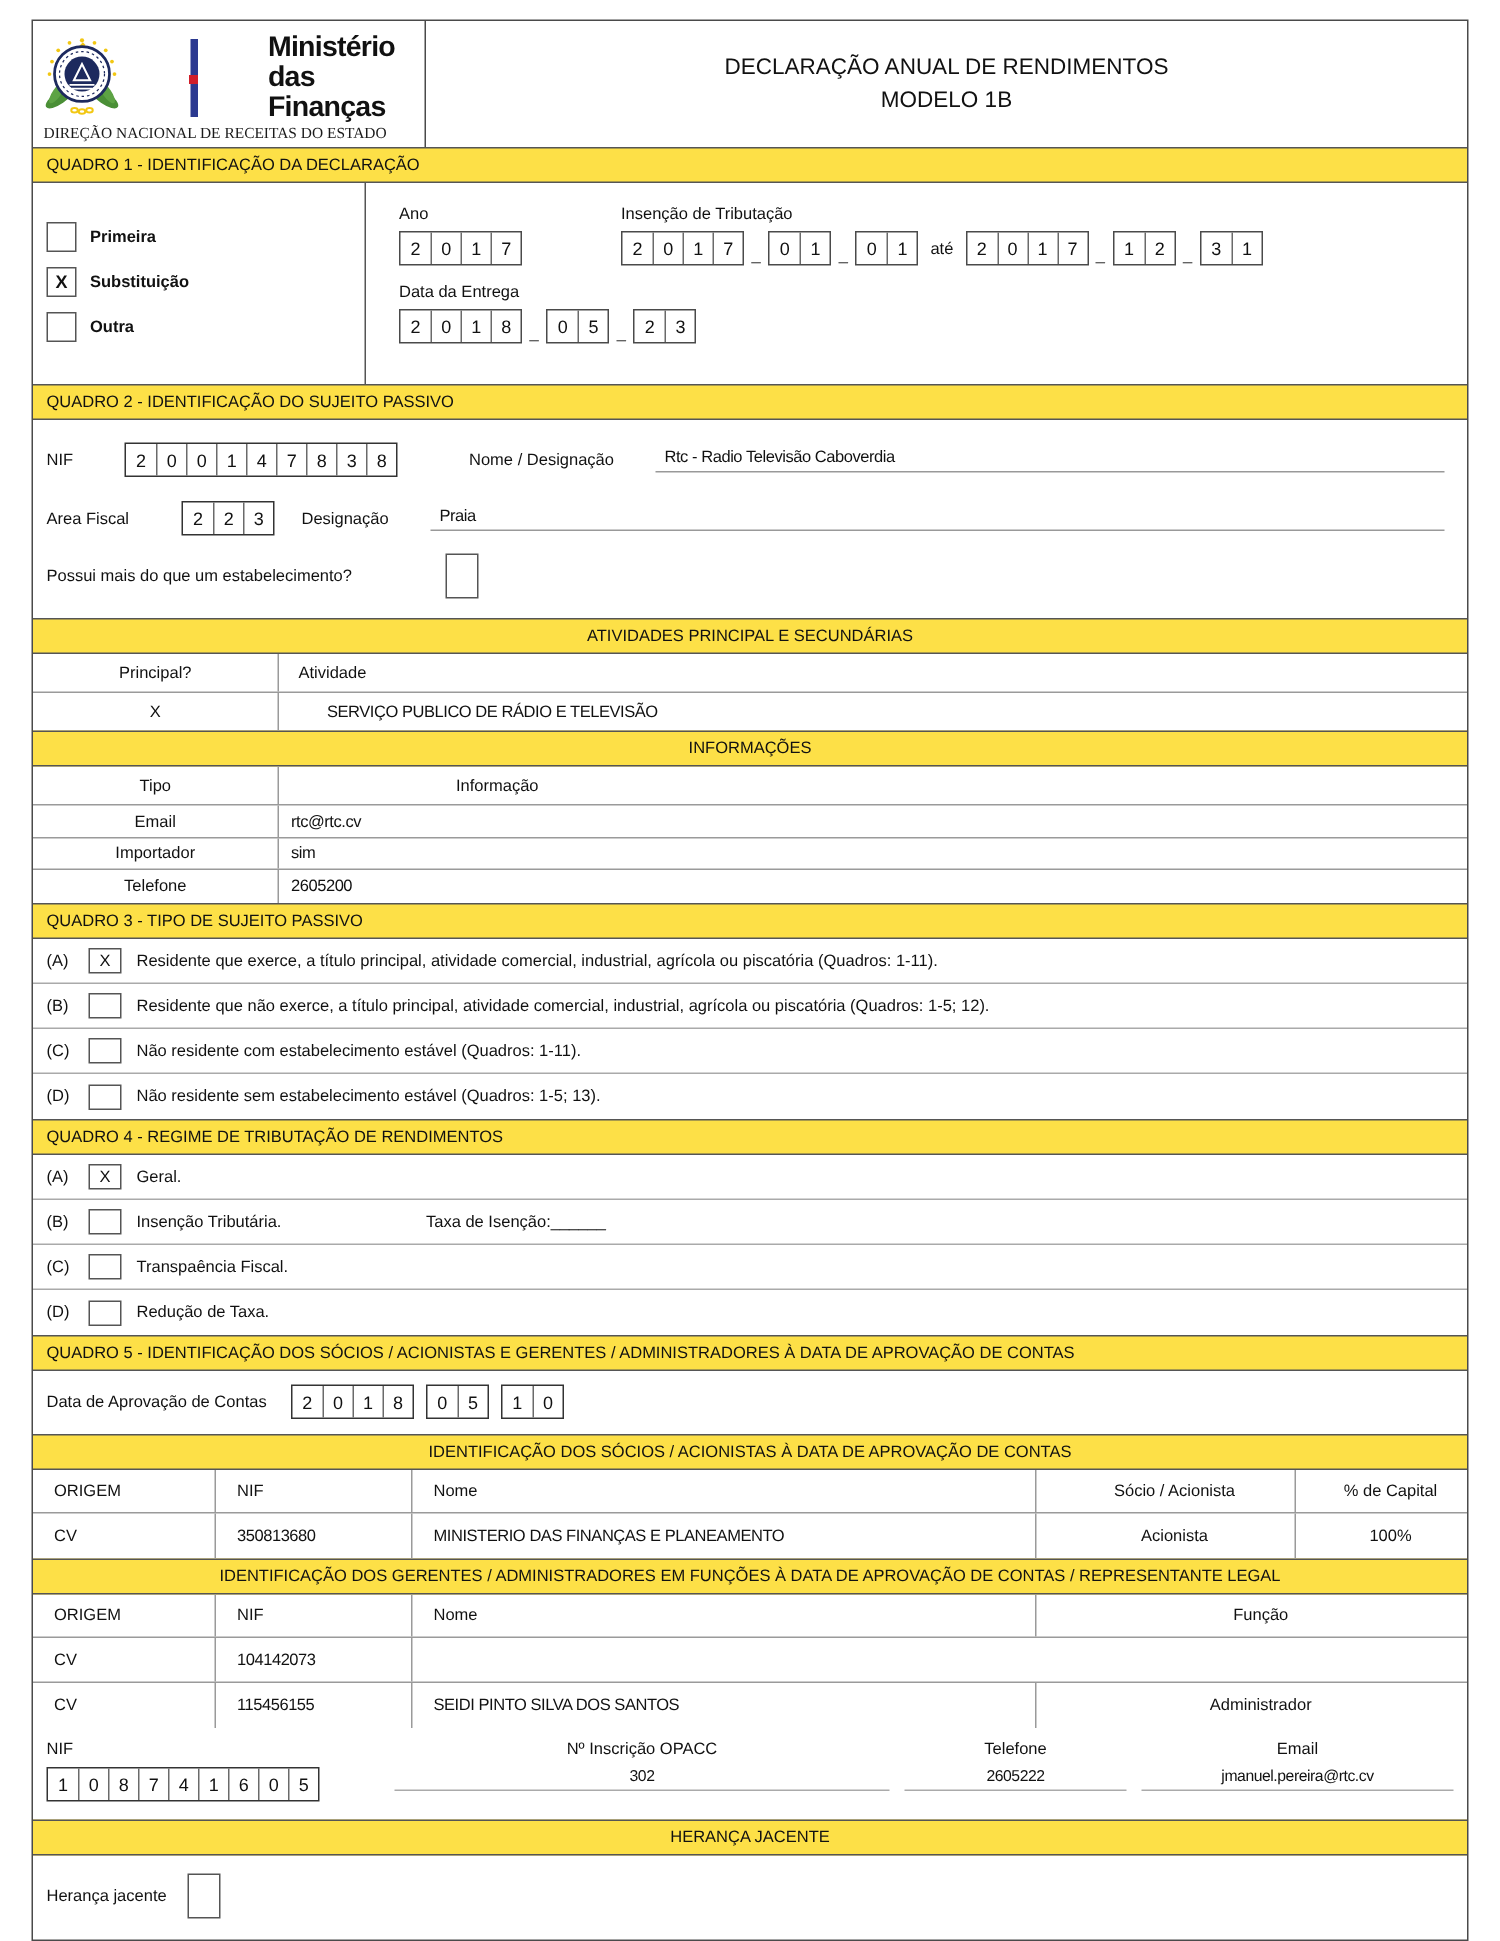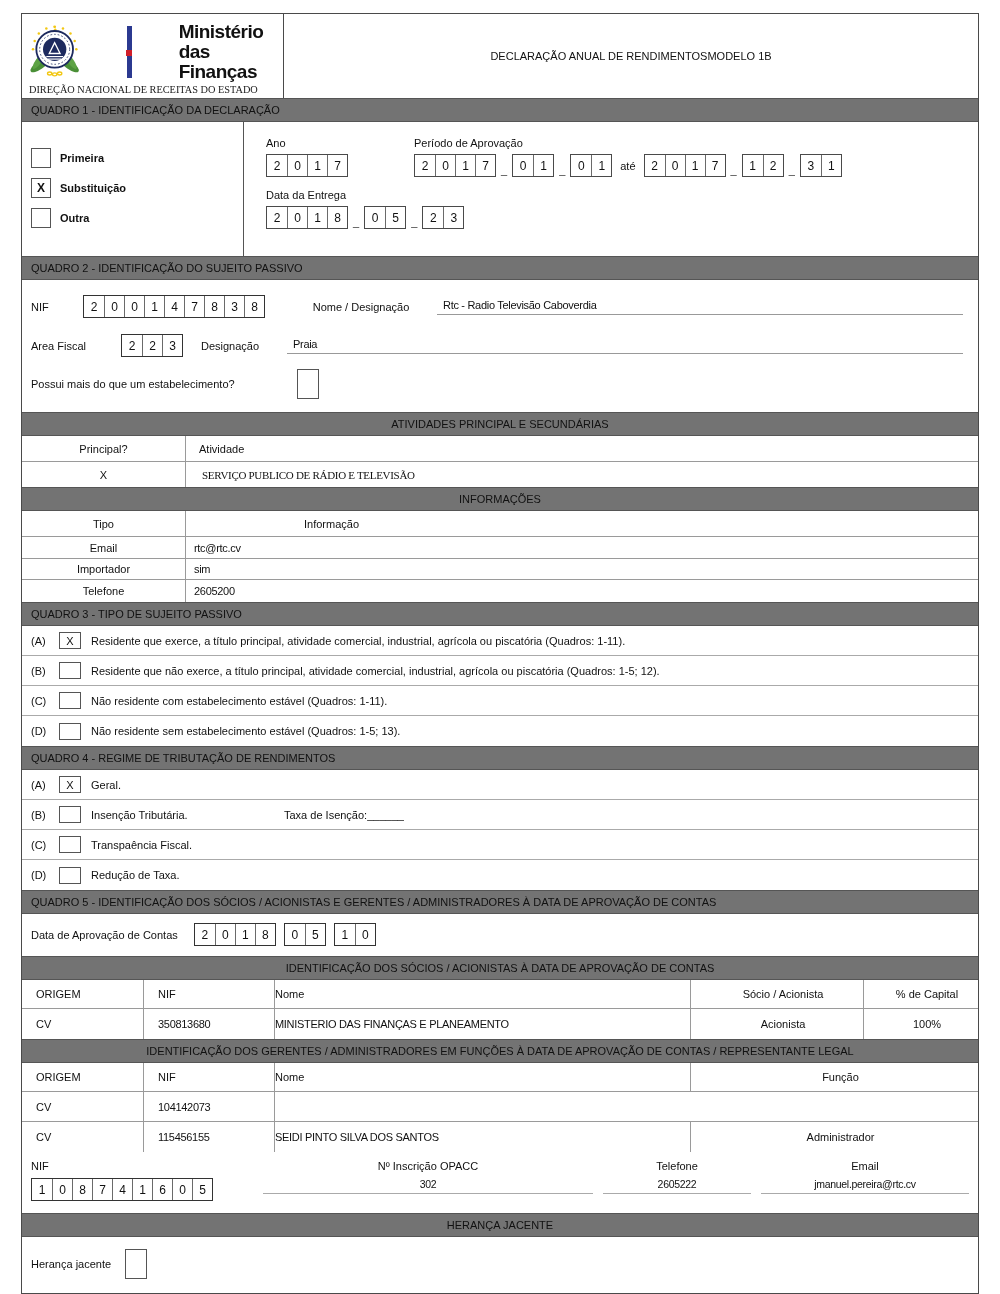--- a/index.html
+++ b/index.html
@@ -7,24 +7,24 @@
   .page { width:958px; margin:13px auto; border:1px solid #4a4a4a; background:#fff; font-size:11px; }
 
   
   .hdr { display:flex; height:84px; }
   .logo-cell { width:262px; border-right:1px solid #4a4a4a; position:relative; padding:5px 6px; }
   .logo-top { display:flex; align-items:center;gap:40px; }
   .vbar { width:5px; height:52px; background:#2b3990; margin:2px 7px 0 6px; position:relative; }
   .vbar .reddot { position:absolute; left:-1px; top:24px; width:6px; height:6px; background:#d01e2a; }
   .min-name { font-weight:bold; font-size:19px; line-height:1.05; letter-spacing:-0.5px; padding-top:2px; }
   .direcao { position:absolute; left:7px; bottom:3px; font-family:"Liberation Serif", serif; font-size:10.3px; color:#1a1a1a; white-space:nowrap; }
-  .title-cell { flex:1; display:flex; flex-direction:row; align-items:center; justify-content:center; font-size:11px; line-height:1.5; }
-
-  
-  .bar { background:#737373; border-top:1px solid #555; border-bottom:1px solid #555; padding:5px 9px; font-size:11px; }
+  .title-cell { flex:1; display:flex; flex-direction:column; align-items:center; justify-content:center; font-size:15px; line-height:1.5; }
+
+  
+  .bar { background:#fde047; border-top:1px solid #555; border-bottom:1px solid #555; padding:5px 9px; font-size:11px; }
   .bar.center { text-align:center; }
 
   
   .cb { width:20px; height:20px; border:1px solid #555; background:#fff; display:inline-flex; align-items:center; justify-content:center; font-size:12px; flex:none; }
   .cb-sm { width:22px; height:17px; font-size:11px; }
   .cb-tall { width:22px; height:30px; }
   .dgroup { display:inline-flex; border:1px solid #4a4a4a; background:#fff; flex:none; }
   .dgroup .d { width:20px; height:21px; display:inline-flex; align-items:center; justify-content:center; font-size:12px; border-left:1px solid #6a6a6a; }
   .dgroup .d:first-child { border-left:none; }
   .dgroup.strong { border-color:#333; }
@@ -64,21 +64,21 @@
   .opt:last-child { border-bottom:none; }
   .opt .key { width:28px; flex:none; }
   .opt .cb-sm { margin-right:10px; }
   .opt-extra { position:absolute; left:262px; }
 
   
   .aprov { display:flex; align-items:center; padding:9px 9px 10px; gap:8px; }
   .aprov .lbl { margin-right:8px; }
   .s-c1 { width:121px; flex:none; padding-left:14px; }
   .s-c2 { width:131px; flex:none; padding-left:14px; }
-  .s-c3 { flex:1; }
+  .s-c3 { flex:1; padding-left:14px; }
   .s-c4 { width:173px; flex:none; }
   .s-c5 { width:115px; flex:none; }
   .g-c4 { width:288px; flex:none; }
   .vtbl .trow > div { border-left:1px solid #9a9a9a; align-self:stretch; display:flex; align-items:center; padding-top:6px; padding-bottom:6px; }
   .vtbl .trow > div:first-child { border-left:none; }
   .vtbl .hrow { min-height:29px; }
   .vtbl .drow2 { min-height:30px; }
 
   
   .contab { display:flex; padding:8px 9px 12px; align-items:flex-start; }
@@ -167,21 +167,21 @@
         <div class="ano-block">
           <span class="lab">Ano</span>
           <span class="dgroup">
               <span class="d">2</span>
               <span class="d">0</span>
               <span class="d">1</span>
               <span class="d">7</span>
             </span>
         </div>
         <div>
-          <span class="lab">Período de Aprovação</span>
+          <span class="lab">Insenção de Tributação</span>
           <div class="drow">
             <span class="dgroup">
                 <span class="d">2</span>
                 <span class="d">0</span>
                 <span class="d">1</span>
                 <span class="d">7</span>
               </span>
             <span class="dash">_</span>
             <span class="dgroup">
                 <span class="d">0</span>
@@ -271,21 +271,21 @@
   </div>
 
   <div class="bar center">ATIVIDADES PRINCIPAL E SECUNDÁRIAS</div>
   <div>
     <div class="trow" style="min-height:26px;">
       <div class="tc col1">Principal?</div>
       <div class="tc colrest" style="padding-left:13px;">Atividade</div>
     </div>
     <div class="trow" style="min-height:25px;">
       <div class="tc col1">X</div>
-      <div class="tc colrest cond" style="padding-left:16px;font-family:Liberation Serif, serif;">SERVIÇO PUBLICO DE RÁDIO E TELEVISÃO</div>
+      <div class="tc colrest cond" style="padding-left:32px;">SERVIÇO PUBLICO DE RÁDIO E TELEVISÃO</div>
     </div>
   </div>
 
   <div class="bar center">INFORMAÇÕES</div>
   <div>
     <div class="trow" style="min-height:26px;">
       <div class="tc col1">Tipo</div>
       <div class="tc colrest" style="padding-left:118px;">Informação</div>
     </div>
     <div class="trow" style="min-height:22px;">

